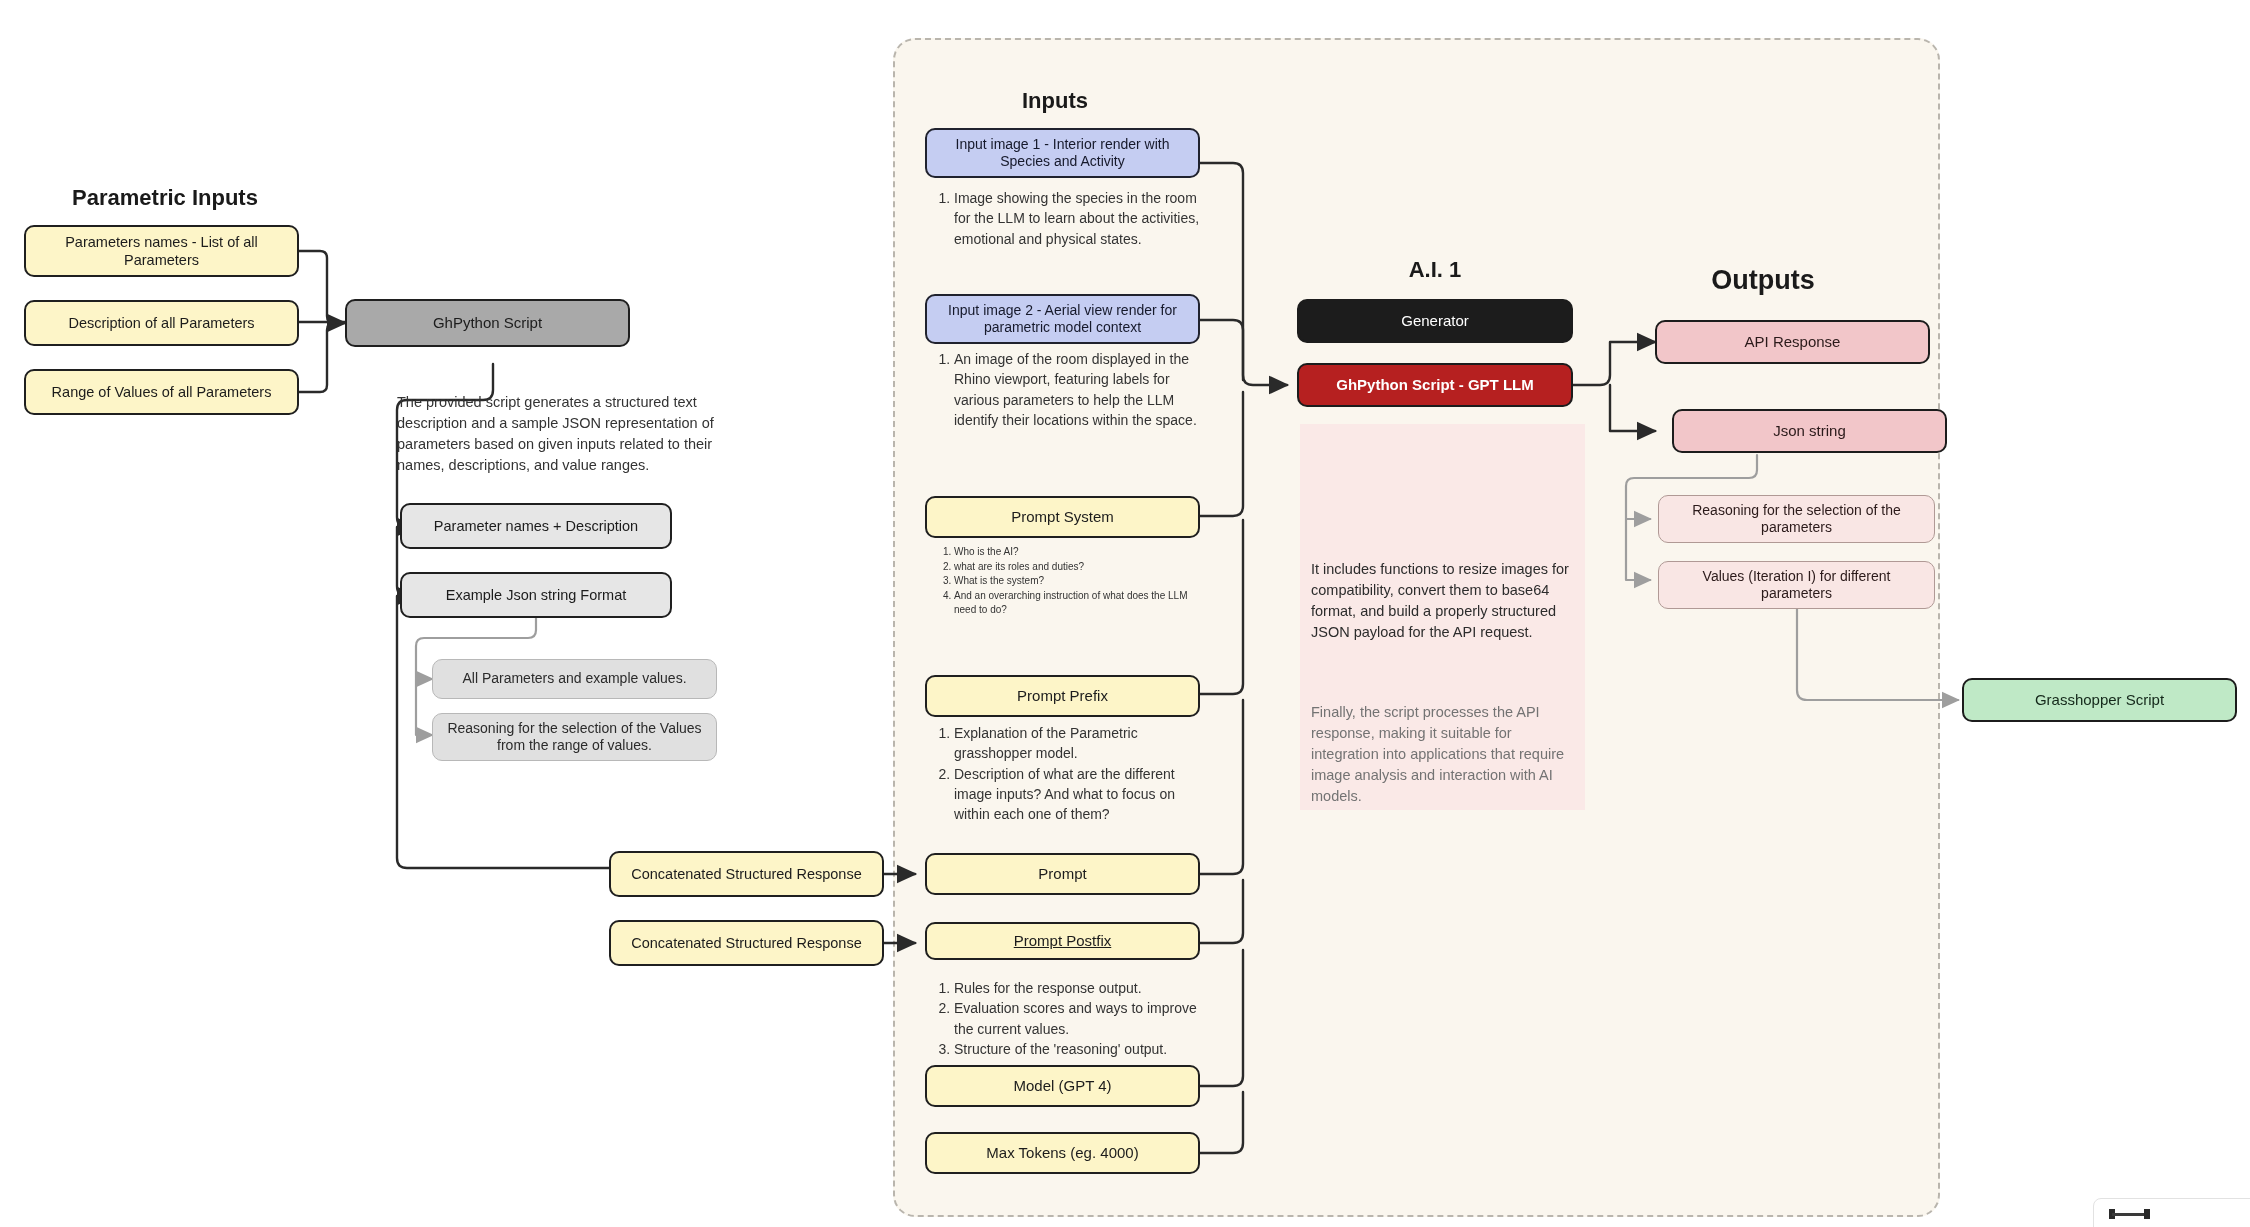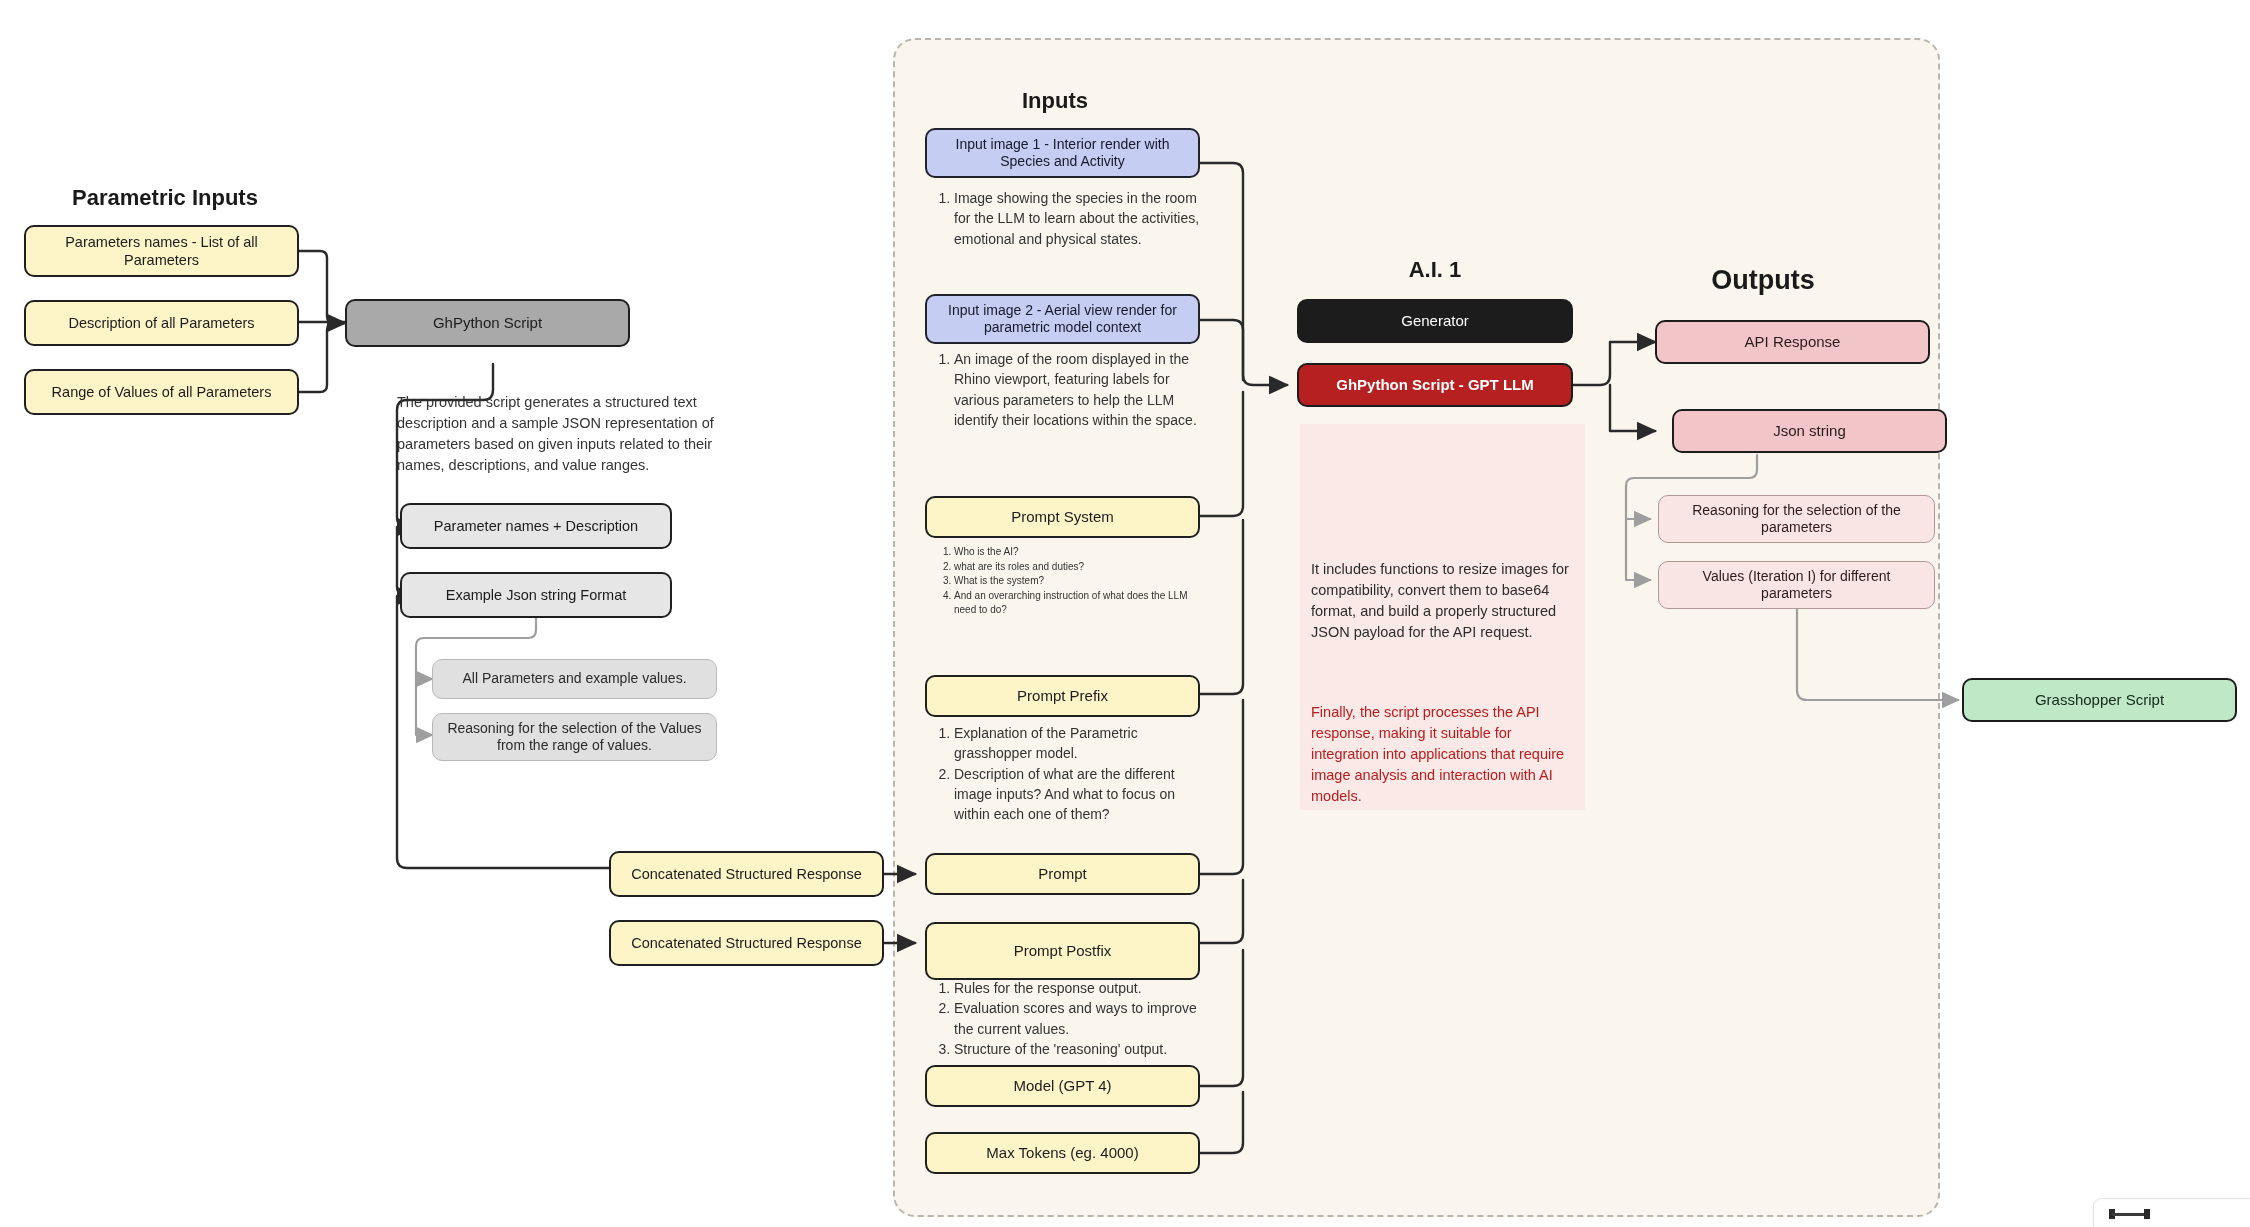--- a/index.html
+++ b/index.html
@@ -227,21 +227,21 @@
 
   <div class="olist" style="left:928px; top:723px; width:280px; font-size:14px;">
     <ol>
       <li>Explanation of the Parametric grasshopper model.</li>
       <li>Description of what are the different image inputs? And what to focus on within each one of them?</li>
     </ol>
   </div>
 
   <div class="node n-yellow" style="left:925px; top:853px; width:275px; height:42px; font-size:15px;">Prompt</div>
 
-  <div class="node n-yellow" style="left:925px; top:922px; width:275px; height:58px; font-size:15px;">Prompt Postfix</div>
+  <div class="node n-yellow" style="left:925px; top:922px; width:275px; height:38px; font-size:15px;text-decoration:underline;">Prompt Postfix</div>
 
   <div class="olist" style="left:928px; top:978px; width:280px; font-size:14px;">
     <ol>
       <li>Rules for the response output.</li>
       <li>Evaluation scores and ways to improve the current values.</li>
       <li>Structure of the 'reasoning' output.</li>
     </ol>
   </div>
 
   <div class="node n-yellow" style="left:925px; top:1065px; width:275px; height:42px; font-size:15px;">Model (GPT 4)</div>
@@ -250,21 +250,21 @@
 
   <div class="sect-title" style="left:1355px; top:257px; width:160px; font-size:22px;">A.I. 1</div>
 
   <div class="node n-black" style="left:1297px; top:299px; width:276px; height:44px; font-size:15px;">Generator</div>
 
   <div class="node n-red" style="left:1297px; top:363px; width:276px; height:44px; font-size:15px;">GhPython Script - GPT LLM</div>
 
 
   <div class="para" style="left:1311px; top:559px; width:270px; font-size:14.5px; color:#2c2c2c;">It includes functions to resize images for compatibility, convert them to base64 format, and build a properly structured JSON payload for the API request.</div>
 
-  <div class="para" style="left:1311px; top:702px; width:270px; font-size:14.5px; color:#b91c1c;">Finally, the script processes the API response, making it suitable for integration into applications that require image analysis and interaction with AI models.</div>
+  <div class="para" style="left:1311px; top:702px; width:270px; font-size:14.5px; color:#737373;">Finally, the script processes the API response, making it suitable for integration into applications that require image analysis and interaction with AI models.</div>
 
   <div class="sect-title" style="left:1683px; top:265px; width:160px; font-size:27px;">Outputs</div>
 
   <div class="node n-pink" style="left:1655px; top:320px; width:275px; height:44px; font-size:15px;">API Response</div>
 
   <div class="node n-pink" style="left:1655px; top:409px; width:275px; height:44px; font-size:15px;margin-left:17px;">Json string</div>
 
   <div class="node n-pink-s" style="left:1658px; top:495px; width:277px; height:48px; font-size:14px;">Reasoning for the selection of the parameters</div>
 
   <div class="node n-pink-s" style="left:1658px; top:561px; width:277px; height:48px; font-size:14px;">Values (Iteration I) for different parameters</div>

